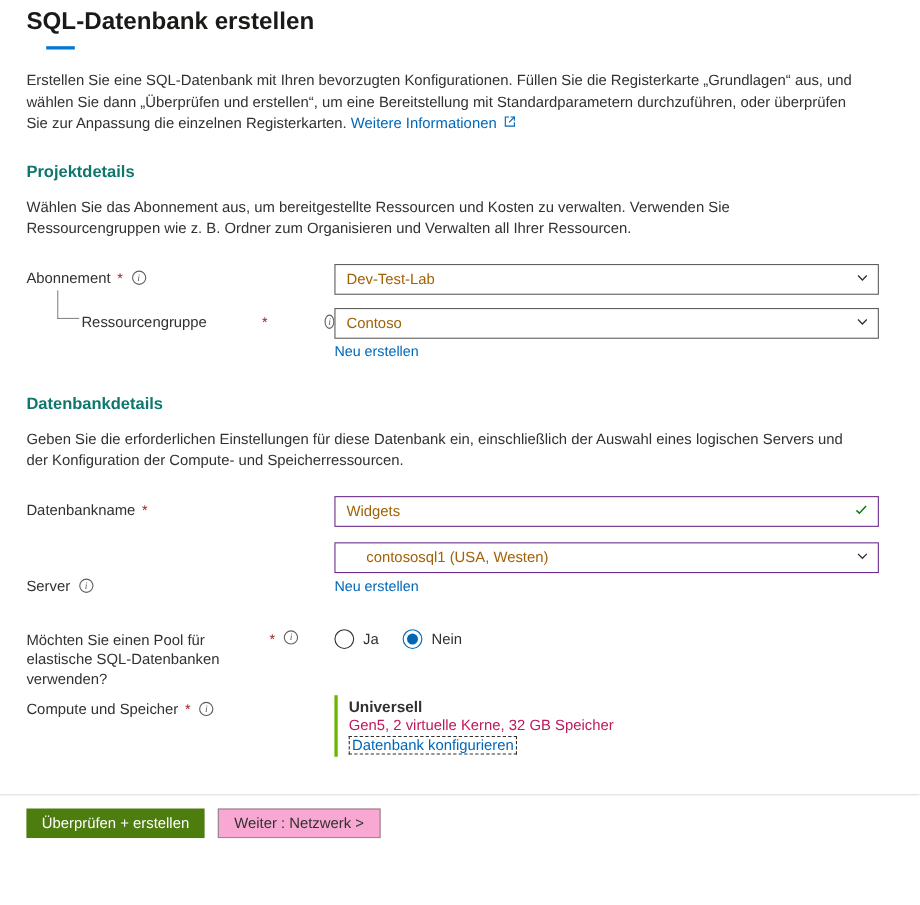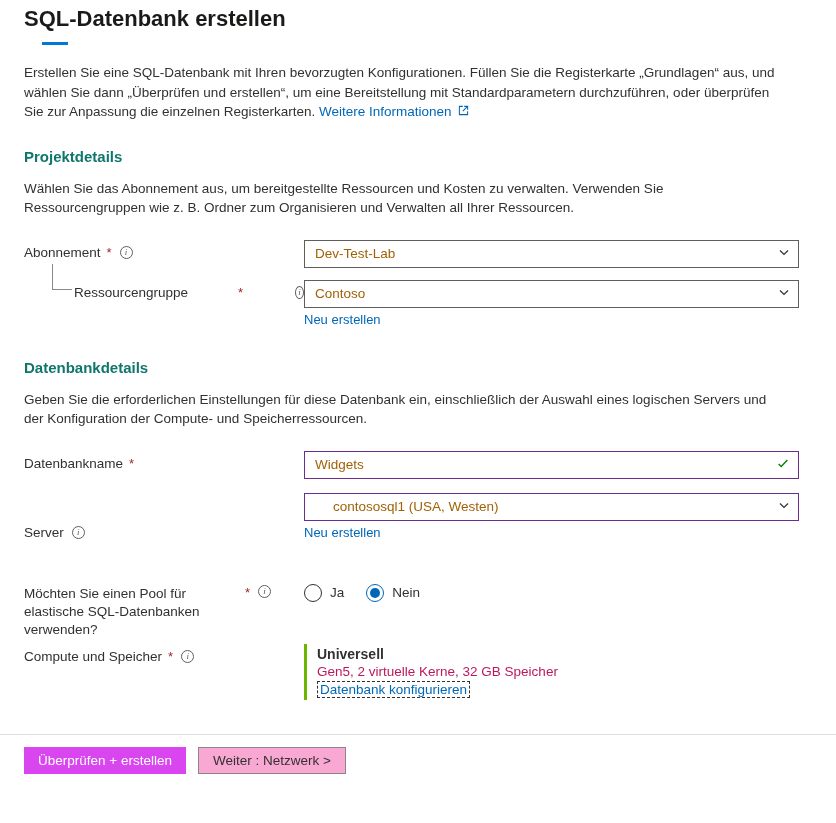--- a/index.html
+++ b/index.html
@@ -75,21 +75,21 @@
   .compute-title { font-weight: 600; font-size: 14px; }
   .compute-details { font-size: 13.5px; color: #be185d; margin-top: 2px; }
   .compute-link {
     color: #0067b8; font-size: 13.5px; text-decoration: none;
     border: 1px dashed #323130; padding: 0 2px; display: inline-block; margin-top: 2px;
   }
   .section-block { margin-bottom: 32px; }
   .footer-sep { border-top: 1px solid #e1dfdd; margin-top: 34px; }
   .footer { padding: 12px 0 0 24px; display: flex; gap: 12px; }
   .btn-primary {
-    background: #d946ef; color: #ffffff; border: none;
+    background: #4d7c0f; color: #ffffff; border: none;
     padding: 6px 14px; font-size: 13.5px; cursor: pointer;
   }
   .btn-secondary {
     background: #f9a8d4; color: #323130; border: 1px solid #8a8886;
     padding: 5px 14px; font-size: 13.5px; cursor: pointer;
   }
   svg.chev { width: 12px; height: 12px; }
   svg.check-svg { width: 14px; height: 14px; }
   .multiline-label { line-height: 1.35; }
 </style>
@@ -190,21 +190,21 @@
           <span class="chevron">
             <svg class="chev" viewBox="0 0 12 12">
                 <path d="M2 4l4 4 4-4" fill="none" stroke="#323130" stroke-width="1.2"></path>
               </svg>
           </span>
         </div>
         <a href="#" class="sub-link">Neu erstellen</a>
       </div>
     </div>
 
-    <div class="form-row" style="margin-top:40px;">
+    <div class="form-row" style="margin-top:28px;">
       <div class="label-col" style="align-items:flex-start;">
         <span class="label-text multiline-label" style="max-width:215px;">Möchten Sie einen Pool für elastische SQL-Datenbanken verwenden?</span>
         <span class="req">*</span>
         <span class="info-icon">i</span>
       </div>
       <div class="input-col">
         <div class="radio-row">
           <div class="radio-opt">
             <span class="radio-circle"></span>
             <span class="radio-label">Ja</span>

